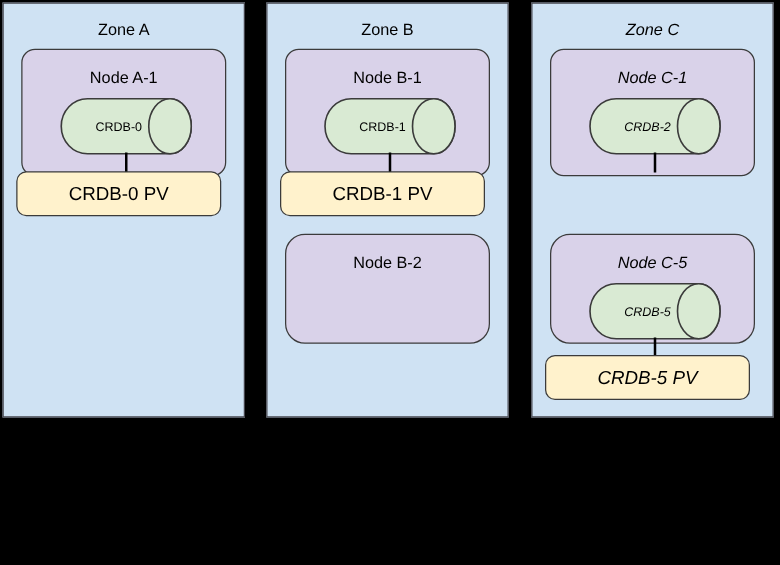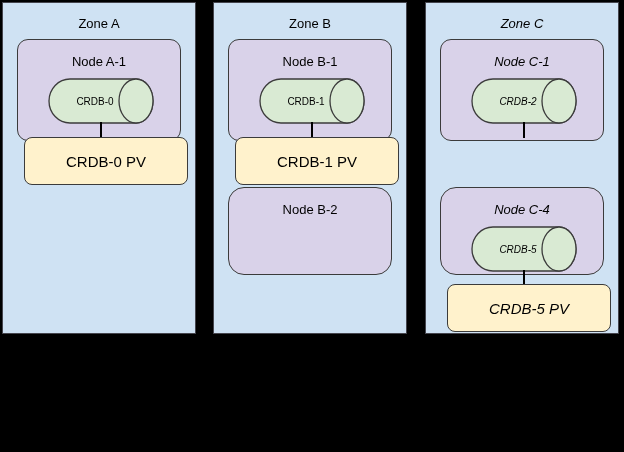--- a/index.html
+++ b/index.html
@@ -65,23 +65,23 @@
   .connector {
     position: absolute;
     left: 97px;
     width: 2px;
     background: #000;
   }
   .connector.r1 { top: 119px; height: 16px; }
   .connector.r2 { top: 267px; height: 15px; }
   .pv {
     position: absolute;
-    left: 21px;
+    left: 10px;
     width: 164px;
-    height: 48px;
+    height: 36px;
     box-sizing: border-box;
     background: var(--pv-fill, #fff2cc);
     border: 1.5px solid var(--shape-border, #3b3b3b);
     border-radius: 8px;
     display: flex;
     align-items: center;
     justify-content: center;
     font-size: 15px;
   }
   .pv.r1 { top: 134px; }
@@ -143,21 +143,21 @@
         <path d="M 22,1 L 88,1 A 17,22 0 0 1 88,45 L 22,45 A 21,22 0 0 1 22,1 Z" fill="#d9ead3" stroke="#3b3b3b" stroke-width="1.3"></path>
         <ellipse cx="88" cy="23" rx="17" ry="22" fill="#d9ead3" stroke="#3b3b3b" stroke-width="1.3"></ellipse>
         <text x="47" y="26.5" text-anchor="middle">CRDB-2</text>
       </svg>
     </div>
 
     <div class="connector r1"></div>
 
 
     <div class="node r2">
-      <div class="node-label">Node C-4</div>
+      <div class="node-label">Node C-5</div>
       <svg class="cyl" viewBox="0 0 106 46">
         <path d="M 22,1 L 88,1 A 17,22 0 0 1 88,45 L 22,45 A 21,22 0 0 1 22,1 Z" fill="#d9ead3" stroke="#3b3b3b" stroke-width="1.3"></path>
         <ellipse cx="88" cy="23" rx="17" ry="22" fill="#d9ead3" stroke="#3b3b3b" stroke-width="1.3"></ellipse>
         <text x="47" y="26.5" text-anchor="middle">CRDB-5</text>
       </svg>
     </div>
 
     <div class="connector r2"></div>
 
     <div class="pv r2">

